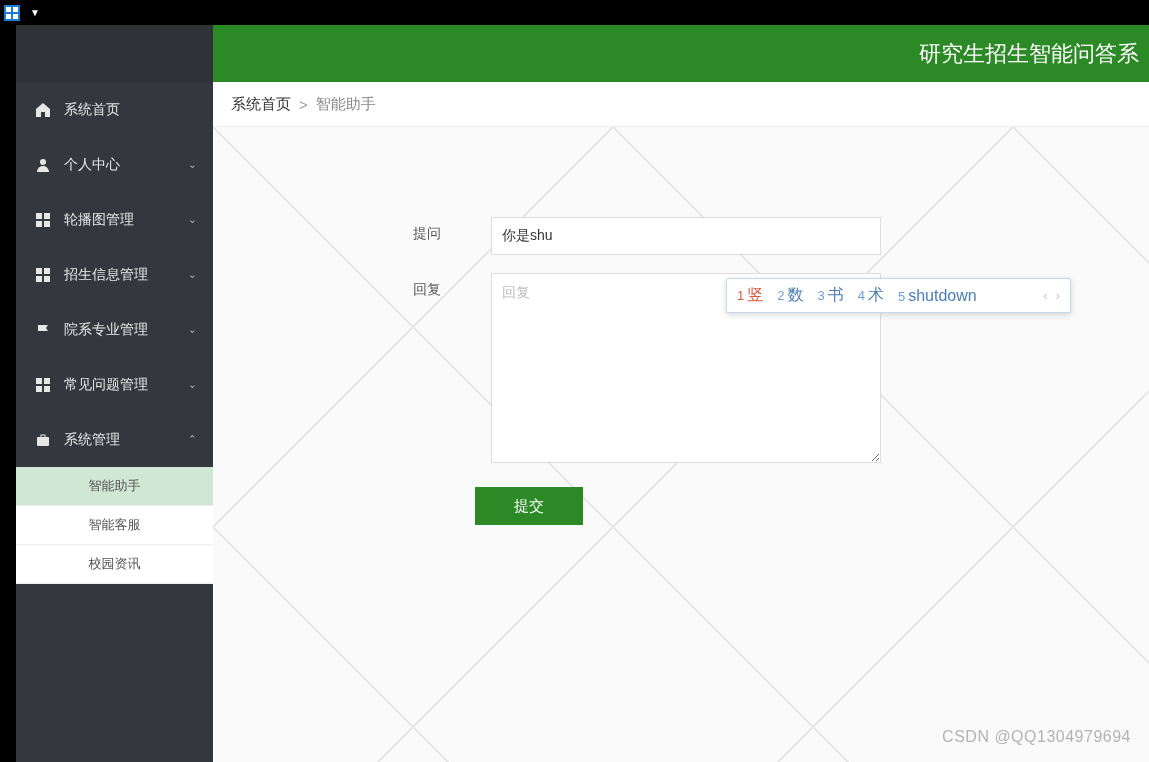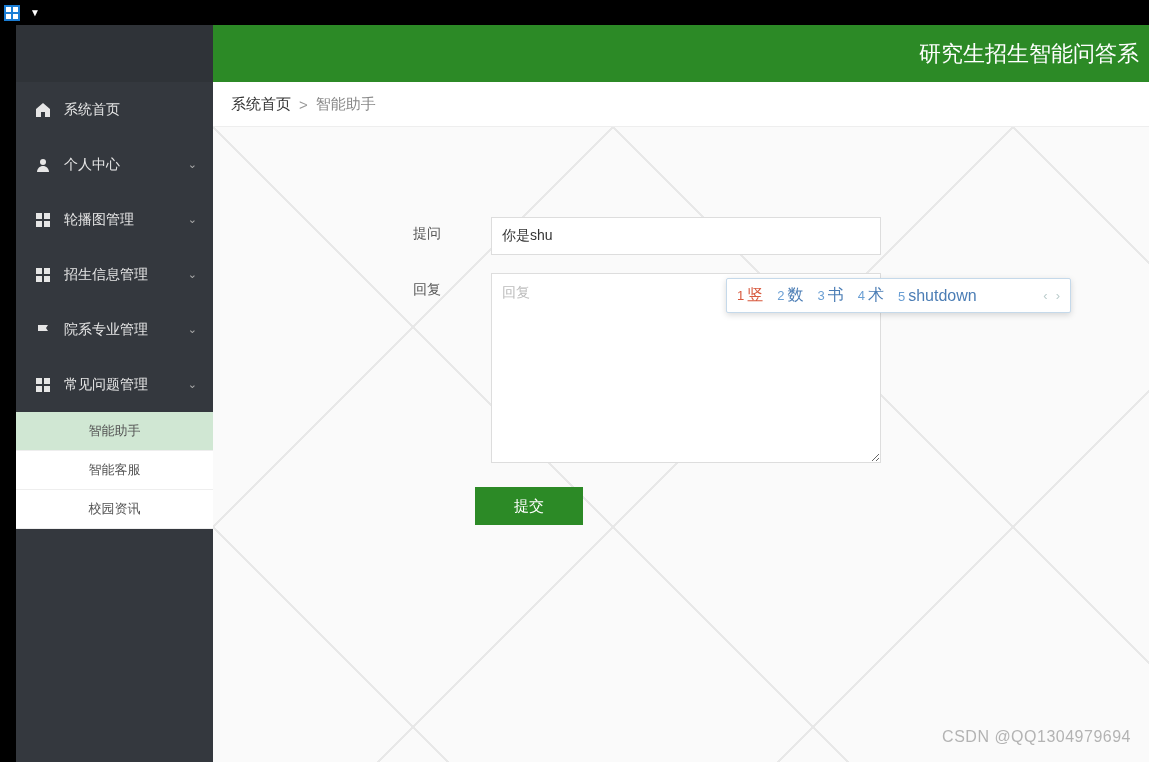--- a/index.html
+++ b/index.html
@@ -142,20 +142,30 @@
             <rect x="0" y="0" width="6" height="6"></rect>
             <rect x="8" y="0" width="6" height="6"></rect>
             <rect x="0" y="8" width="6" height="6"></rect>
             <rect x="8" y="8" width="6" height="6"></rect>
           </svg>
         </span>
       <span>常见问题管理</span>
       <span class="chev">⌄</span>
     </div>
 
+    <div class="sidebar-item">
+      <span class="icon">
+          <svg width="14" height="14" viewBox="0 0 14 14" fill="#e6e6e6">
+            <rect x="1" y="4" width="12" height="9" rx="1"></rect>
+            <rect x="5" y="2" width="4" height="3" fill="none" stroke="#e6e6e6"></rect>
+          </svg>
+        </span>
+      <span>系统管理</span>
+      <span class="chev">⌃</span>
+    </div>
 
     <div class="submenu">
       <div class="submenu-item active">
           <span>智能助手</span>
         </div>
       <div class="submenu-item">
           <span>智能客服</span>
         </div>
       <div class="submenu-item">
           <span>校园资讯</span>

